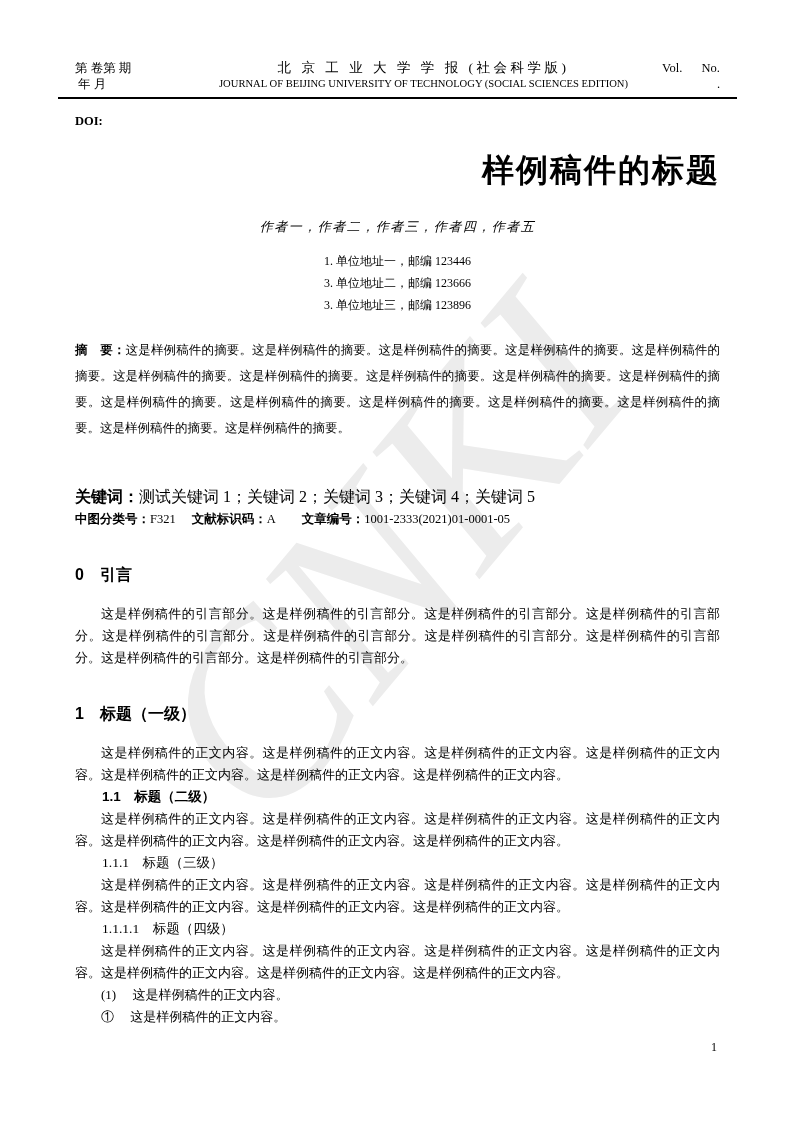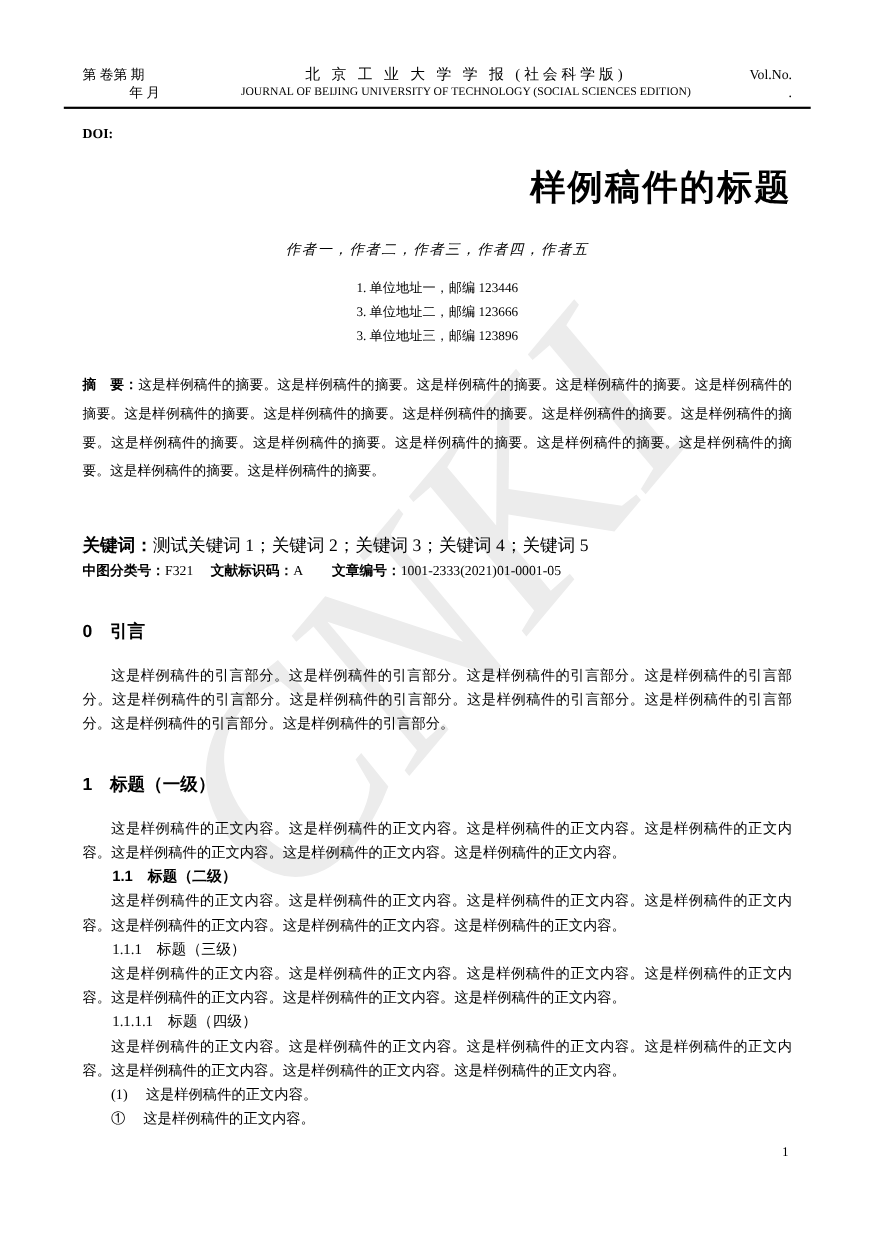--- a/index.html
+++ b/index.html
@@ -23,26 +23,26 @@
     transform:rotate(-50deg);
     z-index:0;
     pointer-events:none;
   }
   .content { position:absolute; left:75px; right:74px; top:60px; z-index:1; }
 
   
   .jheader { display:flex; justify-content:space-between; font-size:12.5px; }
   .jh-left { width:110px; }
   .jh-left div { line-height:16px; white-space:pre; }
-  .jh-left .l2 { padding-left:3px;text-align:center; }
+  .jh-left .l2 { padding-left:3px; }
   .jh-center { flex:1; text-align:center; }
   .jh-center .cn { font-size:13.5px; letter-spacing:3.5px; line-height:16px; }
   .jh-center .en { font-size:10.6px; line-height:16px; }
   .jh-right { width:58px; }
-  .jh-right .row1 { display:flex; justify-content:flex-end; line-height:16px; }
+  .jh-right .row1 { display:flex; justify-content:space-between; line-height:16px; }
   .jh-right .row2 { text-align:right; line-height:16px; }
   .header-rule { border-top:2.5px solid #000; margin:5px -17px 0 -17px; }
 
   .doi-line { margin-top:15px; font-weight:bold; font-size:12.5px; }
 
   .art-title {
     margin-top:21px; text-align:right;
     font-size:32px; font-weight:bold; letter-spacing:2px; line-height:40px;
   }
   .art-authors {

